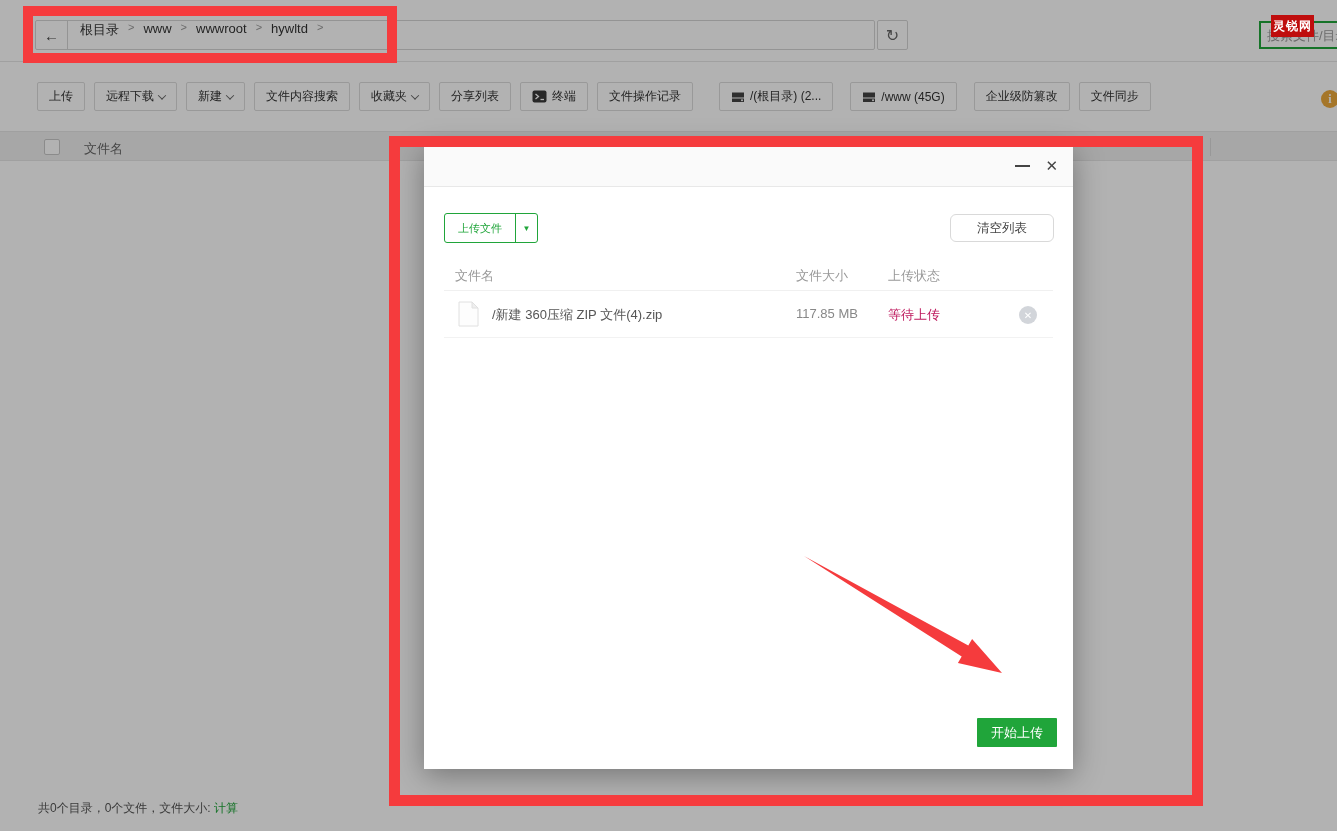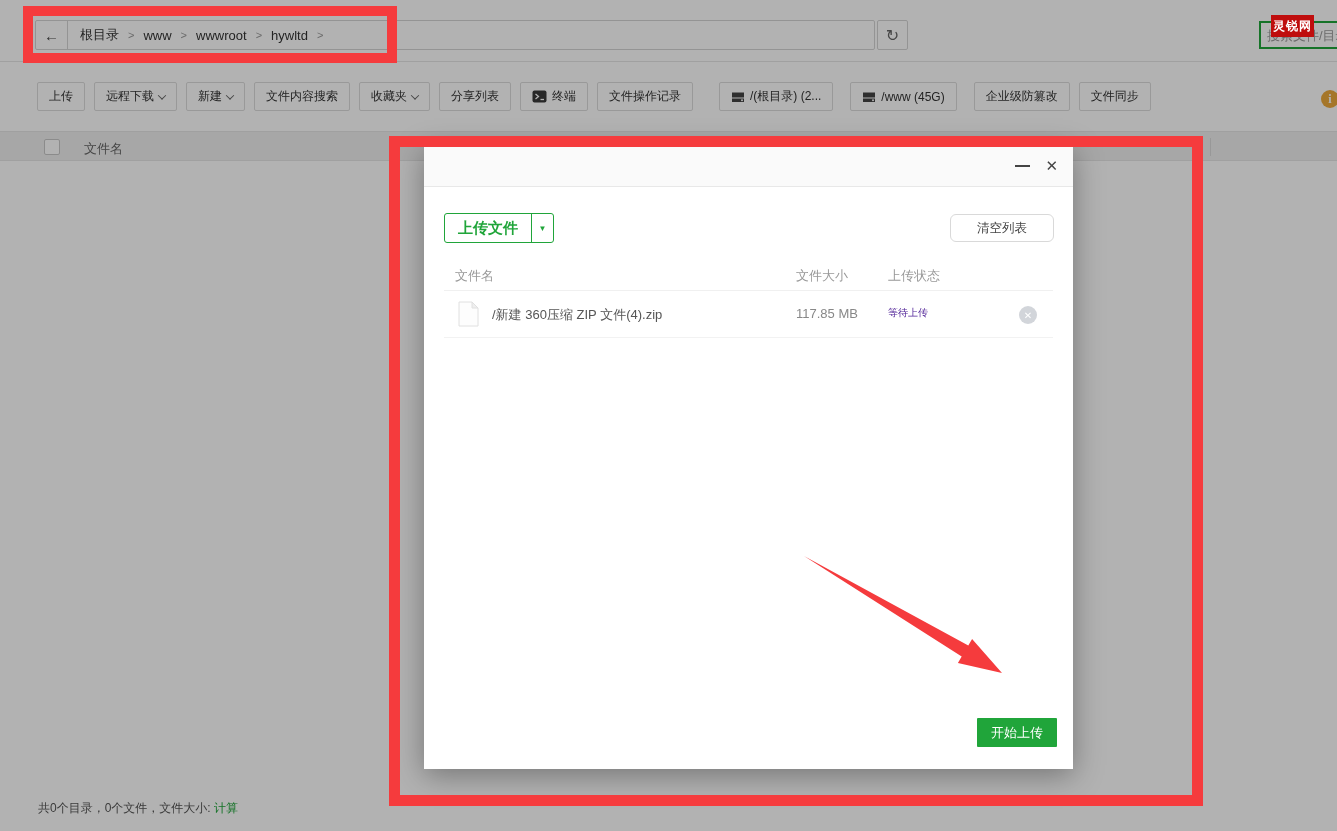--- a/index.html
+++ b/index.html
@@ -4,21 +4,21 @@
 <style>
   * { margin:0; padding:0; box-sizing:border-box; }
   html,body { width:1337px; height:831px; overflow:hidden; }
   body { font-family:"Liberation Sans","DejaVu Sans",sans-serif; font-size:12px; color:#333; background:#fff; position:relative; }
 
   
   .page { position:absolute; inset:0; background:#fff; }
   .topbar { position:absolute; left:0; top:0; width:100%; height:62px; background:#fff; border-bottom:1px solid #e6e6e6; }
   .path-bar { position:absolute; left:35px; top:20px; width:840px; height:30px; border:1px solid #d5d5d5; border-radius:2px; display:flex; align-items:stretch; background:#fff; }
   .back-seg { width:32px; display:flex; align-items:center; justify-content:center; border-right:1px solid #d5d5d5; cursor:pointer; font-size:15px; color:#444; }
-  .crumbs { display:flex; align-items:center; padding-left:12px; gap:9px; font-size:13px; color:#333; }
+  .crumbs { display:flex; padding-left:12px; gap:9px; font-size:13px; color:#333; }
   .crumb { cursor:pointer; }
   .crumb-sep { color:#999; font-size:11px; }
   .refresh-btn { position:absolute; left:877px; top:20px; width:31px; height:30px; border:1px solid #d5d5d5; border-radius:2px; display:flex; align-items:center; justify-content:center; font-size:16px; color:#666; background:#fff; cursor:pointer; }
   .search-box { position:absolute; left:1259px; top:21px; width:120px; height:28px; border:2px solid #20a53a; background:#fff; display:flex; align-items:center; }
   .search-box input { border:none; outline:none; width:100%; font-size:13px; padding-left:6px; color:#444; font-family:inherit; }
   .search-box input::placeholder { color:#9a9a9a; }
 
   .toolbar { position:absolute; left:37px; top:82px; right:33px; height:21px; display:flex; gap:9px; }
   .tbtn { height:29px; display:inline-flex; align-items:center; gap:5px; padding:0 11px; border:1px solid #dcdcdc; border-radius:2px; background:#fff; font-size:12px; color:#333; cursor:pointer; white-space:nowrap; }
   .tbtn .caret { display:inline-block; border:solid #666; border-width:0 1px 1px 0; padding:2.5px; transform:rotate(45deg) translate(-1px,-1px); }
@@ -37,33 +37,33 @@
   .mask { position:absolute; inset:0; background:rgba(0,0,0,0.30); z-index:10; }
 
   
   .dialog { position:absolute; left:424px; top:146px; width:649px; height:623px; background:#fff; z-index:20; box-shadow:0 6px 28px rgba(0,0,0,0.35); }
   .dlg-titlebar { position:relative; height:41px; background:#fafafa; border-bottom:1px solid #e8e8e8; }
   .dlg-title { position:absolute; left:21px; top:12px; font-size:14px; color:#404040; }
   .dlg-min { position:absolute; right:43px; top:19px; width:15px; height:2px; background:#444; cursor:pointer; }
   .dlg-close { position:absolute; right:15px; top:11px; font-size:15px; color:#444; cursor:pointer; }
 
   .split-btn { position:absolute; left:20px; top:67px; height:30px; display:flex; border:1px solid #20a53a; border-radius:3px; background:#fff; cursor:pointer; }
-  .split-main { padding:0 13px; display:flex; align-items:center; color:#20a53a; font-size:15px;font-weight:bold; }
+  .split-main { padding:0 13px; display:flex; align-items:center; color:#20a53a; font-size:11px; }
   .split-arrow { width:22px; border-left:1px solid #20a53a; display:flex; align-items:center; justify-content:center; color:#20a53a; font-size:8px; }
   .clear-btn { position:absolute; right:19px; top:68px; height:28px; padding:0 26px; border:1px solid #d9d9d9; border-radius:6px; background:#fff; font-size:12.5px; color:#444; cursor:pointer; }
 
   .dlg-cols { position:absolute; left:20px; right:20px; top:113px; height:32px; border-bottom:1px solid #f0f0f0; }
   .dlg-cols span { position:absolute; top:8px; font-size:13px; color:#999; }
   .dc-name { left:11px; } .dc-size { left:352px; } .dc-status { left:444px; }
 
   .file-row { position:absolute; left:20px; right:20px; top:145px; height:47px; border-bottom:1px solid #f2f2f2; }
   .file-ico { position:absolute; left:14px; top:10px; }
   .file-name { position:absolute; left:48px; top:15px; font-size:13px; color:#555; }
   .file-size { position:absolute; left:352px; top:15px; font-size:13px; color:#888; }
-  .file-status { position:absolute; left:444px; top:15px; font-size:10px; color:#4c1d95; cursor:pointer; }
+  .file-status { position:absolute; left:444px; top:15px; font-size:13px; color:#be185d; cursor:pointer; }
   .file-remove { position:absolute; left:575px; top:15px; width:18px; height:18px; border-radius:50%; background:#d2d5da; color:#fff; font-size:10px; display:flex; align-items:center; justify-content:center; cursor:pointer; }
 
   .start-btn { position:absolute; right:16px; bottom:22px; height:29px; padding:0 14px; background:#20a53a; border:none; border-radius:1px; color:#fff; font-size:13px; cursor:pointer; font-family:inherit; }
 
   
   .anno { position:absolute; z-index:30; pointer-events:none; }
   .anno-box1 { left:23px; top:6px; width:374px; height:57px; border:10px solid #f53b3d; }
   .anno-box2 { left:389px; top:136px; width:814px; height:670px; border:11px solid #f53b3d; }
   .anno-arrow { left:0; top:0; width:1337px; height:831px; }
   .watermark { position:absolute; left:1271px; top:15px; z-index:30; background:#bf0d0d; color:#fff; font-size:12px; font-weight:bold; line-height:14px; padding:4px 2px; letter-spacing:1px; pointer-events:none; }

